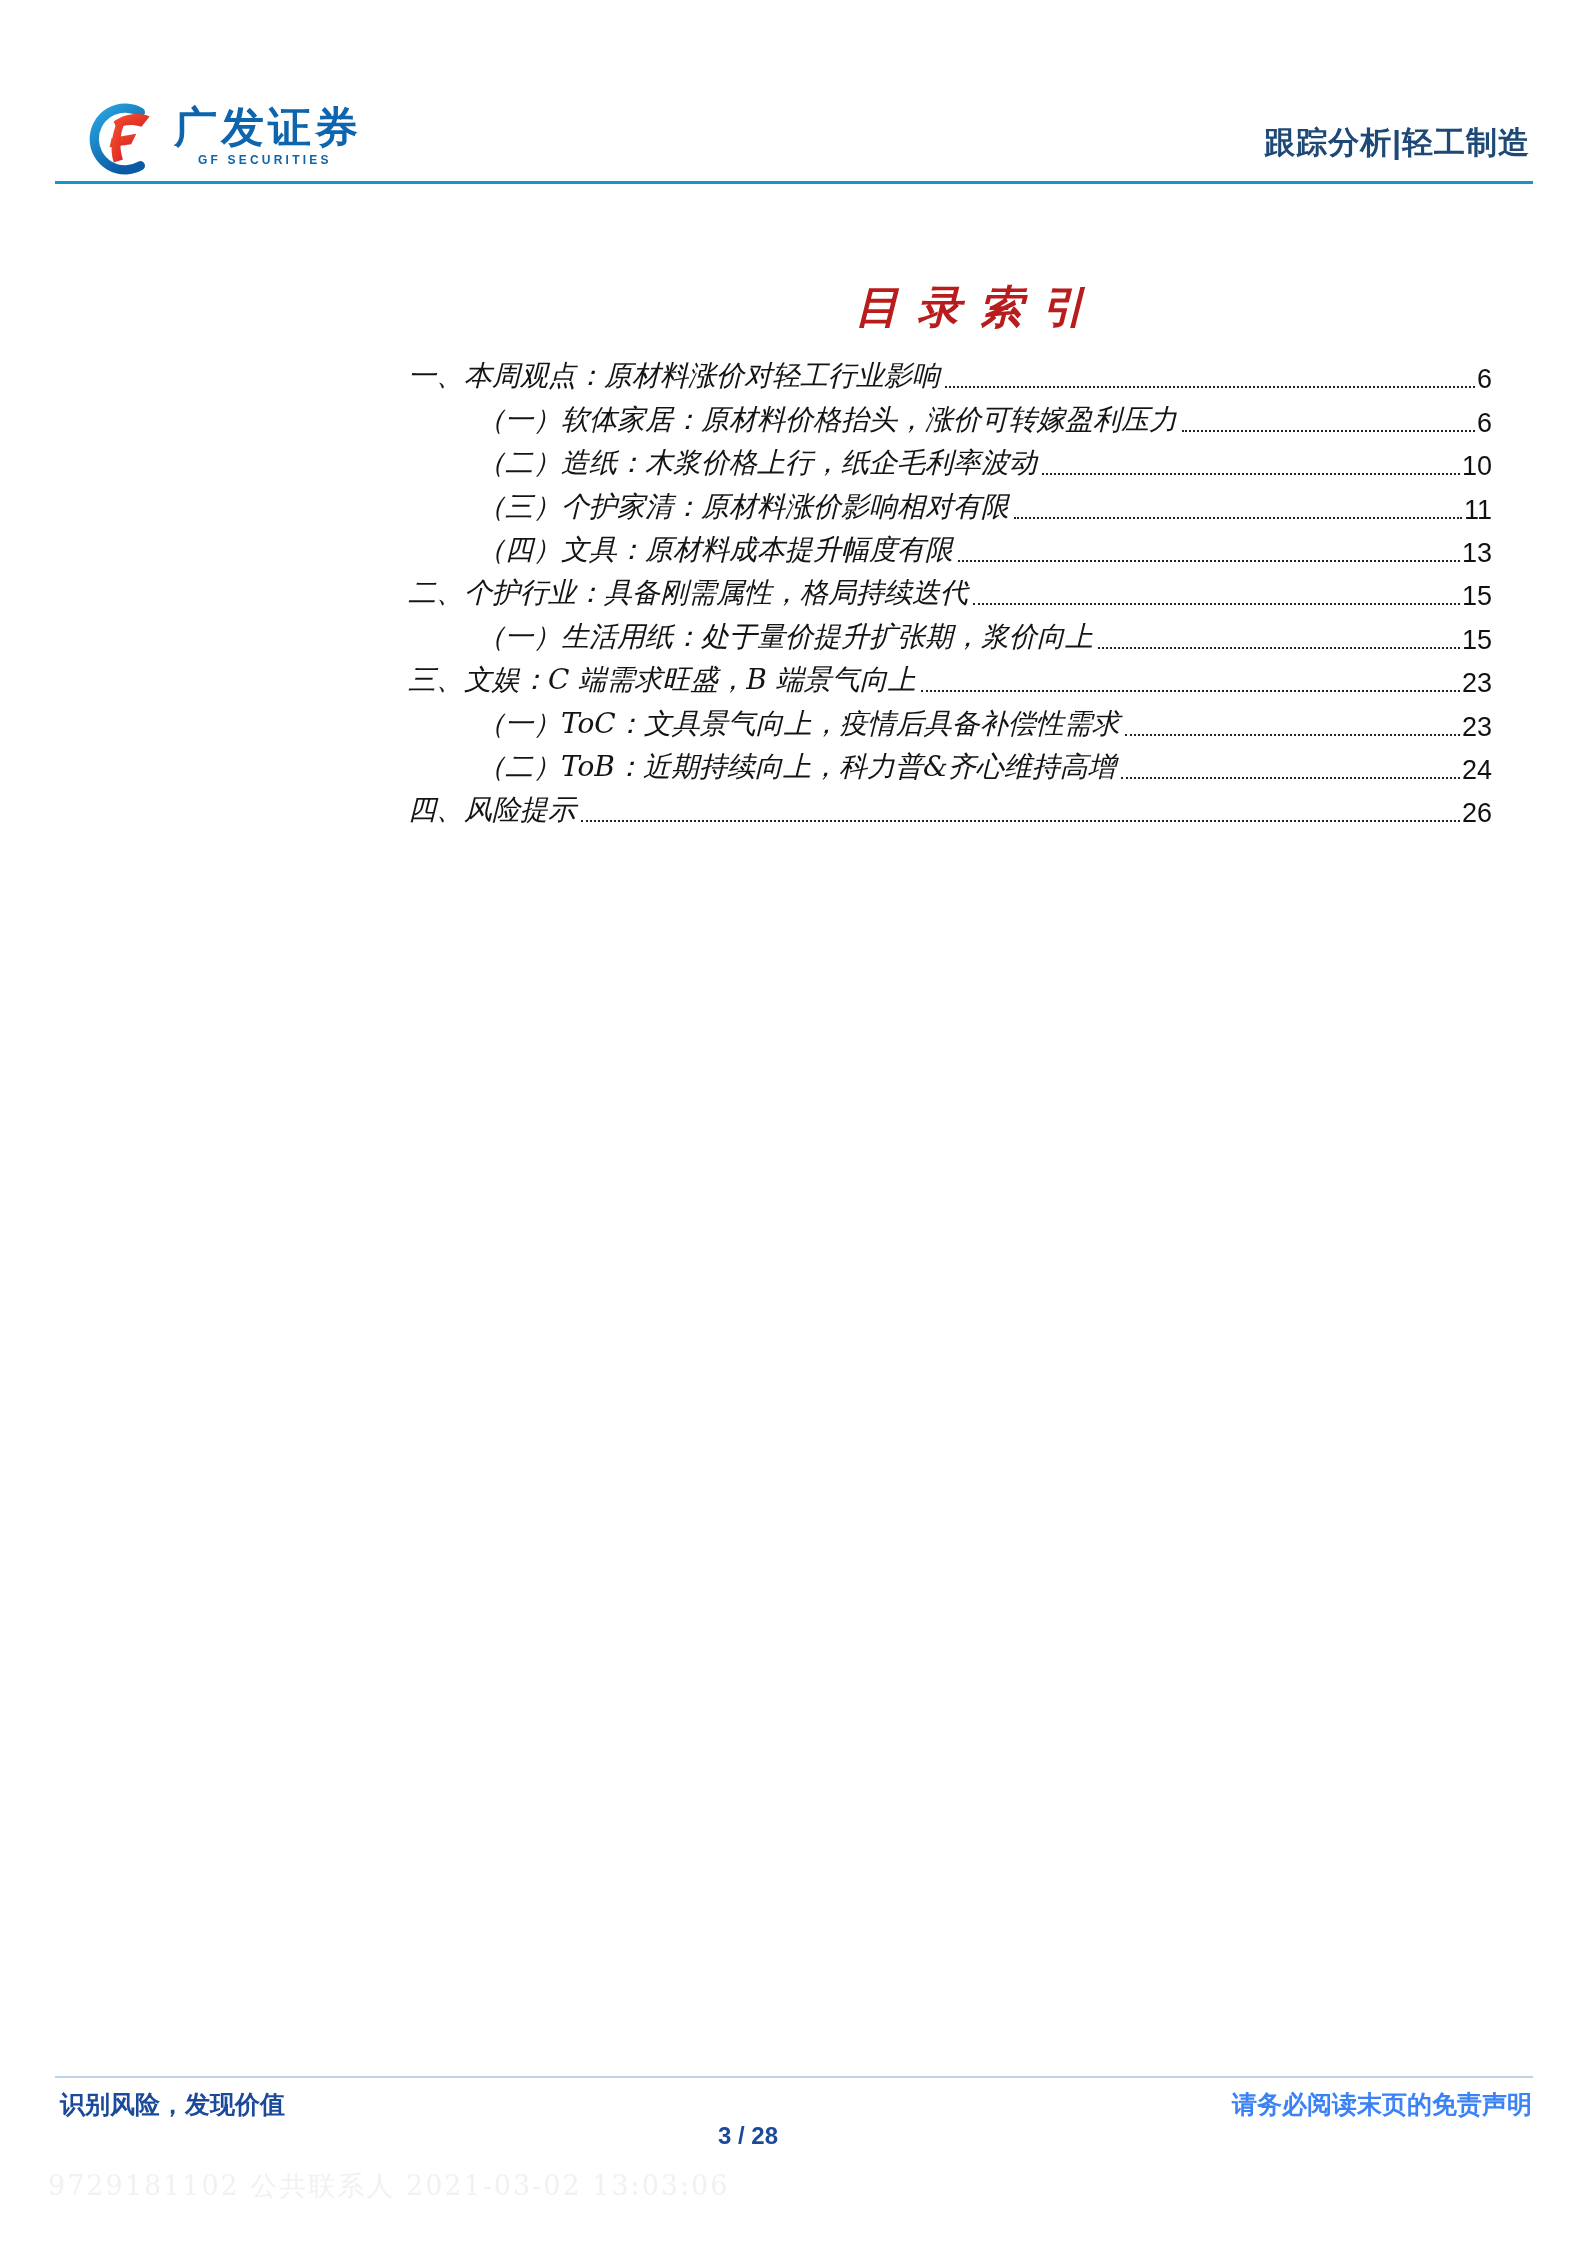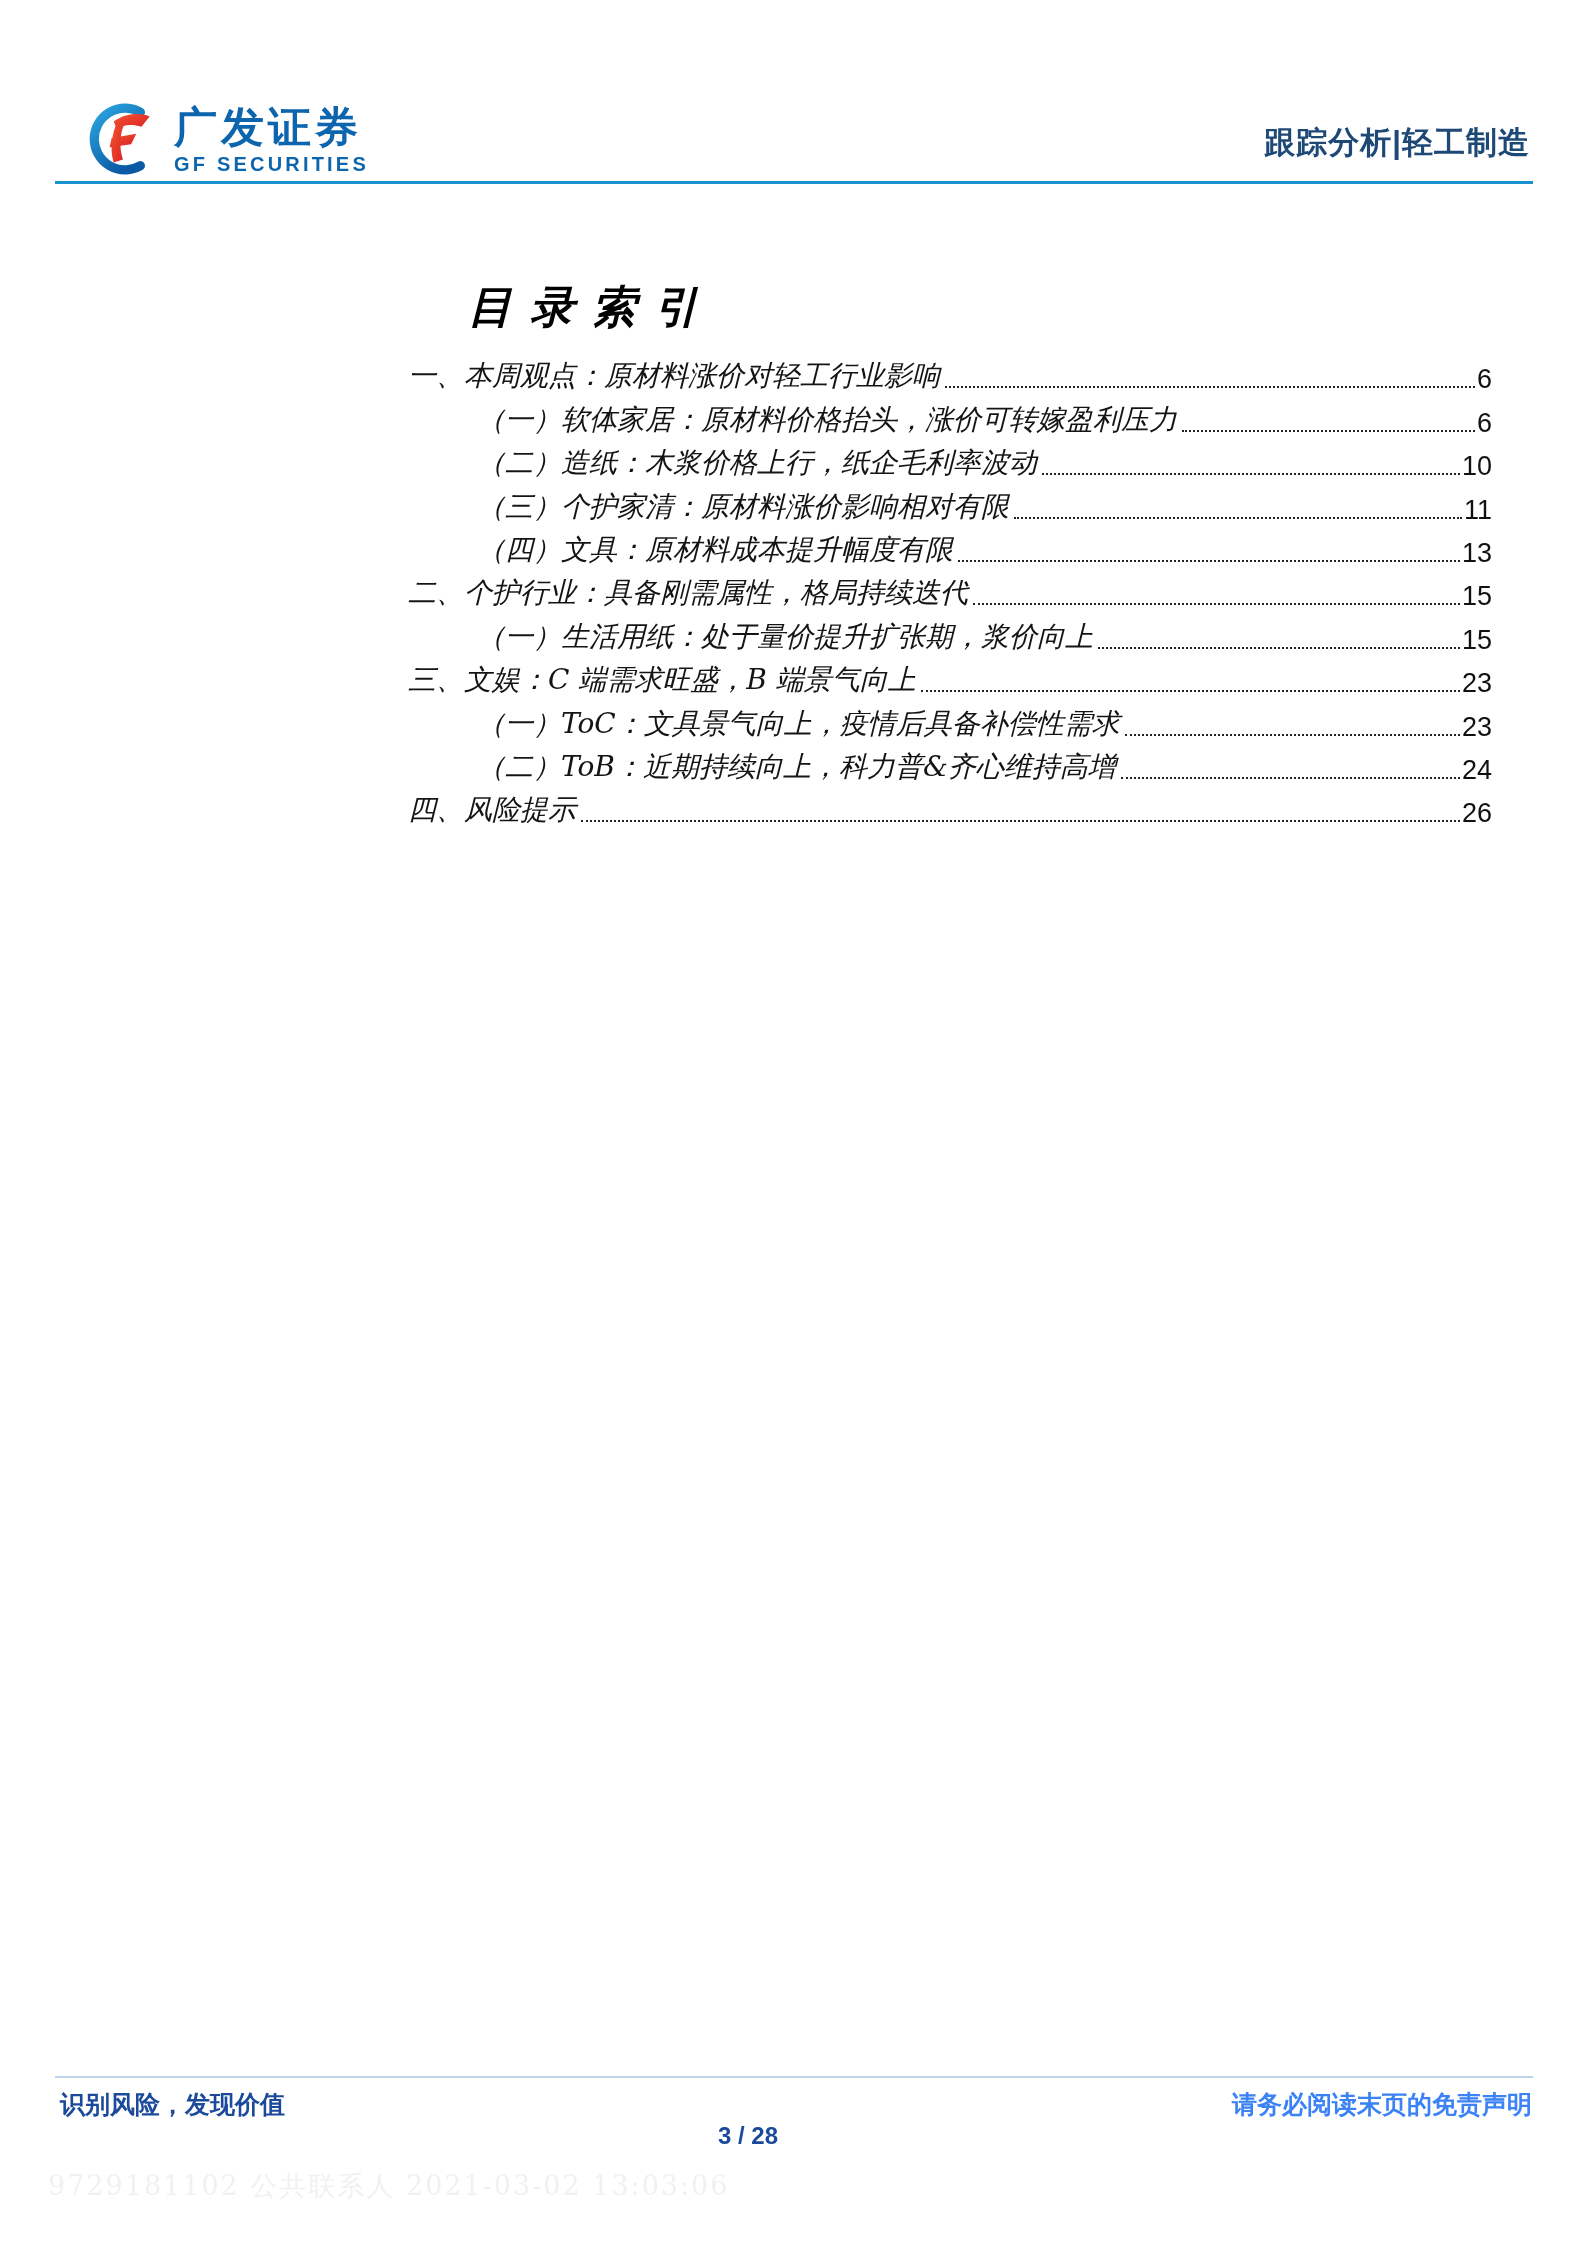--- a/index.html
+++ b/index.html
@@ -17,39 +17,39 @@
     display:flex; align-items:flex-start;
   }
   .logo-icon { width:78px; height:78px; }
   .logo-text { margin-left:10px; padding-top:4px; }
   .logo-cn {
     font-size:43px; font-weight:bold; color:#0d66ad;
     letter-spacing:4px; line-height:1.1;
     font-family:"Liberation Sans", sans-serif;
   }
   .logo-en {
-    font-size:20px; font-weight:bold; color:#0d66ad;
-    letter-spacing:3.2px; margin-top:2px;
+    font-size:12px; font-weight:bold; color:#0d66ad;
+    letter-spacing:3.2px; margin-top:2px;margin-left:24px;
   }
   .header-right {
     position:absolute; right:56px; top:122px;
     font-size:31px; font-weight:bold; color:#1e4976;
     letter-spacing:1px;
   }
   .header-rule {
     position:absolute; left:55px; right:53px; top:181px;
     height:3px; background:#1993d0;
   }
 
   
   .doc-title {
     position:absolute; top:278px; left:408px; width:1082px;
-    text-align:left; padding-left:60px;
+    text-align:center; padding-left:60px;
     font-family:Liberation Serif, serif; font-style:italic;
-    font-size:44px; font-weight:bold; color:#000000;
+    font-size:44px; font-weight:bold; color:#b91c1c;
     letter-spacing:18px;
   }
 
   
   .toc {
     position:absolute; top:352px; left:408px; width:1084px;
   }
   .toc-row {
     display:flex; align-items:flex-end;
     height:43.4px;

